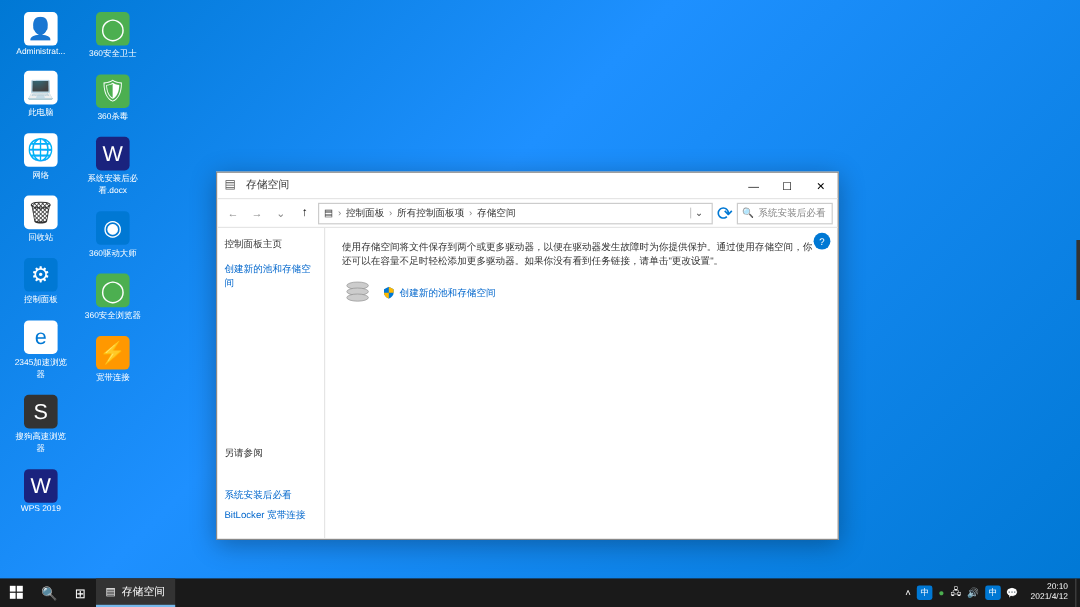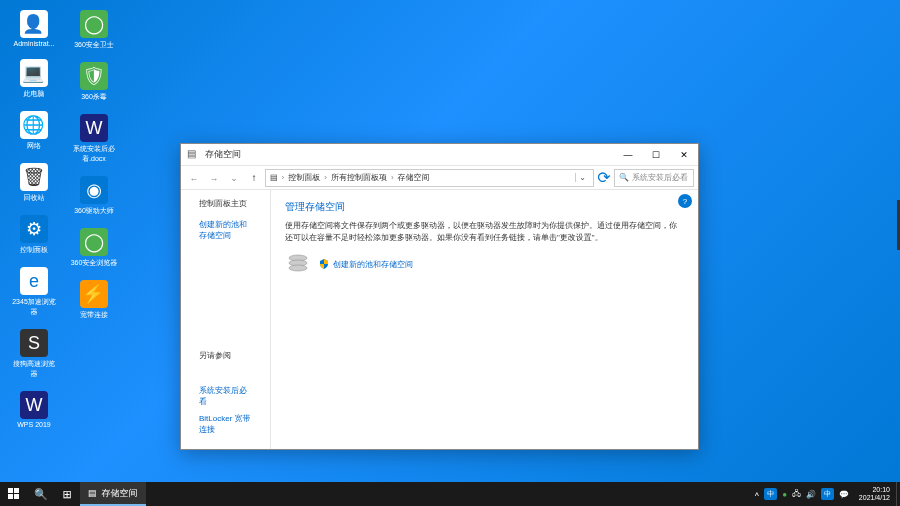--- a/index.html
+++ b/index.html
@@ -31,21 +31,21 @@
 .navbtn.active { color: #000; }
 .navup { font-size: 10px; }
 .addr { flex: 1; height: 18px; border: 1px solid #ccc; display: flex; align-items: center; padding: 0 4px; font-size: 8px; color: #333; gap: 4px; }
 .addr .sep { color: #888; }
 .addr-drop { width: 14px; text-align: center; color: #555; cursor: pointer; border-left: 1px solid #ccc; }
 .refresh { width: 16px; text-align: center; color: #0078d4; cursor: pointer; }
 .search { width: 80px; height: 18px; border: 1px solid #ccc; display: flex; align-items: center; padding: 0 4px; font-size: 8px; color: #888; }
 .search .sicon { margin-right: 3px; font-size: 8px; }
 
 .content { flex: 1; display: flex; }
-.sidebar { width: 90px; padding: 8px 18px; border-right: 1px solid #e5e5e5; display: flex; flex-direction: column; }
+.sidebar { width: 90px; padding: 8px 6px; border-right: 1px solid #e5e5e5; display: flex; flex-direction: column; }
 .side-link { font-size: 8px; color: #333; margin-bottom: 10px; cursor: pointer; }
 .side-link.primary { color: #0066cc; }
 .side-bottom { margin-top: auto; }
 .side-h { font-size: 8px; color: #333; margin-bottom: 24px; }
 .side-blink { font-size: 8px; color: #0066cc; cursor: pointer; margin-bottom: 6px; }
 
 .main { flex: 1; padding: 10px 14px; position: relative; }
 .main-title { font-size: 10px; color: #0066cc; margin-bottom: 6px; }
 .main-desc { font-size: 8px; color: #333; line-height: 1.5; margin-bottom: 3px; }
 .action-row { display: flex; align-items: center; gap: 8px; margin-top: 8px; }
@@ -176,21 +176,20 @@
         <div class="side-link">控制面板主页</div>
         <div class="side-link primary">创建新的池和存储空间</div>
         <div class="side-bottom">
           <div class="side-h">另请参阅</div>
           <div class="side-blink">系统安装后必看</div>
           <div class="side-blink">BitLocker 宽带连接</div>
         </div>
       </div>
       <div class="main">
         <div class="helpbtn">?</div>
-        <div class="main-title">管理存储空间</div>
         <div class="main-desc">使用存储空间将文件保存到两个或更多驱动器，以便在驱动器发生故障时为你提供保护。通过使用存储空间，你还可以在容量不足时轻松添加更多驱动器。如果你没有看到任务链接，请单击"更改设置"。</div>
         <div class="action-row">
           <div class="disk-icon">
             <svg viewBox="0 0 24 22">
               <ellipse cx="12" cy="5" rx="9" ry="3" fill="#ccc" stroke="#888" stroke-width="0.5"></ellipse>
               <ellipse cx="12" cy="10" rx="9" ry="3" fill="#ccc" stroke="#888" stroke-width="0.5"></ellipse>
               <ellipse cx="12" cy="15" rx="9" ry="3" fill="#ccc" stroke="#888" stroke-width="0.5"></ellipse>
             </svg>
           </div>
           <div class="action-link">

